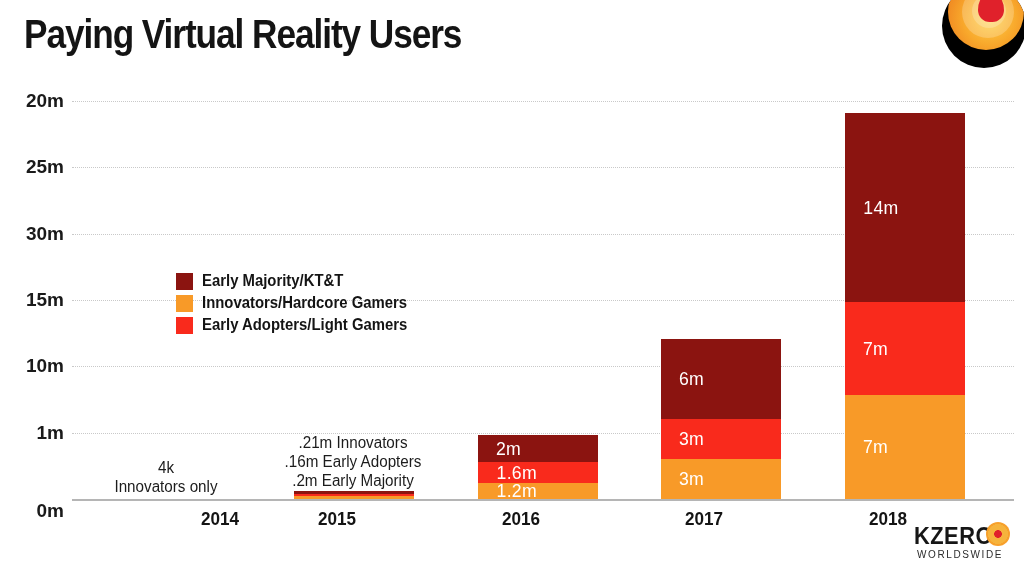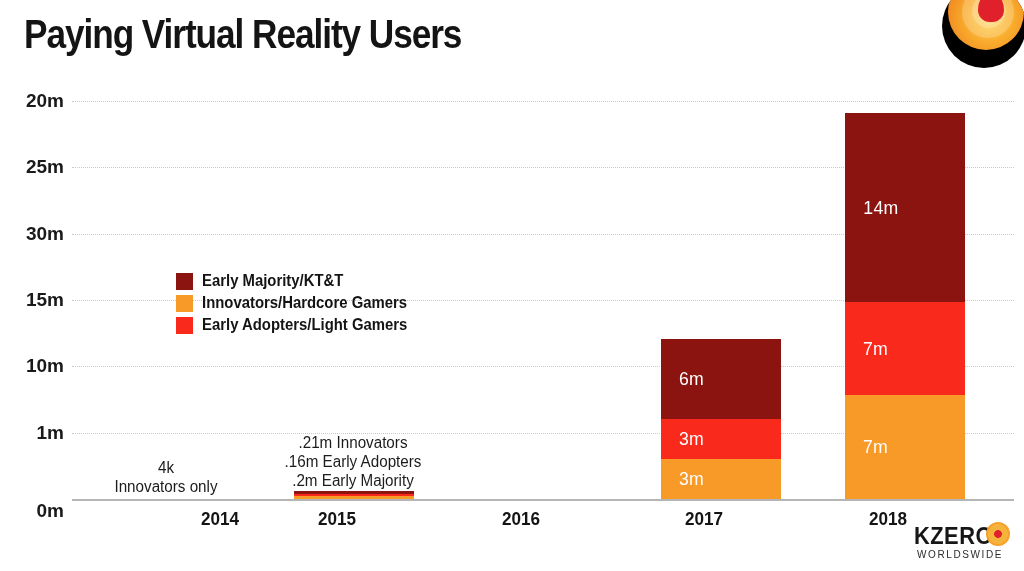--- a/index.html
+++ b/index.html
@@ -245,20 +245,31 @@
     <div class="gridline" style="top: 72.3333px;"></div>
     <div class="ytick-wrap" style="top: 62.3333px;">25m</div>
     <div class="gridline" style="top: 6px;"></div>
     <div class="ytick-wrap" style="top: -4px;">20m</div>
     <div class="bar-group" style="left: 105px; width: 120px; bottom: 6px;"></div>
     <div class="bar-group" style="left: 222px; width: 120px; bottom: 6px;">
       <div class="seg majority" style="height: 3px;"></div>
       <div class="seg adopters" style="height: 2px;"></div>
       <div class="seg innovators" style="height: 3px;"></div>
     </div>
+    <div class="bar-group" style="left: 406px; width: 120px; bottom: 6px;">
+      <div class="seg majority" style="height: 27px;">
+        <span class="seg-label">2m</span>
+      </div>
+      <div class="seg adopters" style="height: 21px;">
+        <span class="seg-label">1.6m</span>
+      </div>
+      <div class="seg innovators" style="height: 16px;">
+        <span class="seg-label">1.2m</span>
+      </div>
+    </div>
     <div class="bar-group" style="left: 589px; width: 120px; bottom: 6px;">
       <div class="seg majority" style="height: 80px;">
         <span class="seg-label">6m</span>
       </div>
       <div class="seg adopters" style="height: 40px;">
         <span class="seg-label">3m</span>
       </div>
       <div class="seg innovators" style="height: 40px;">
         <span class="seg-label">3m</span>
       </div>

